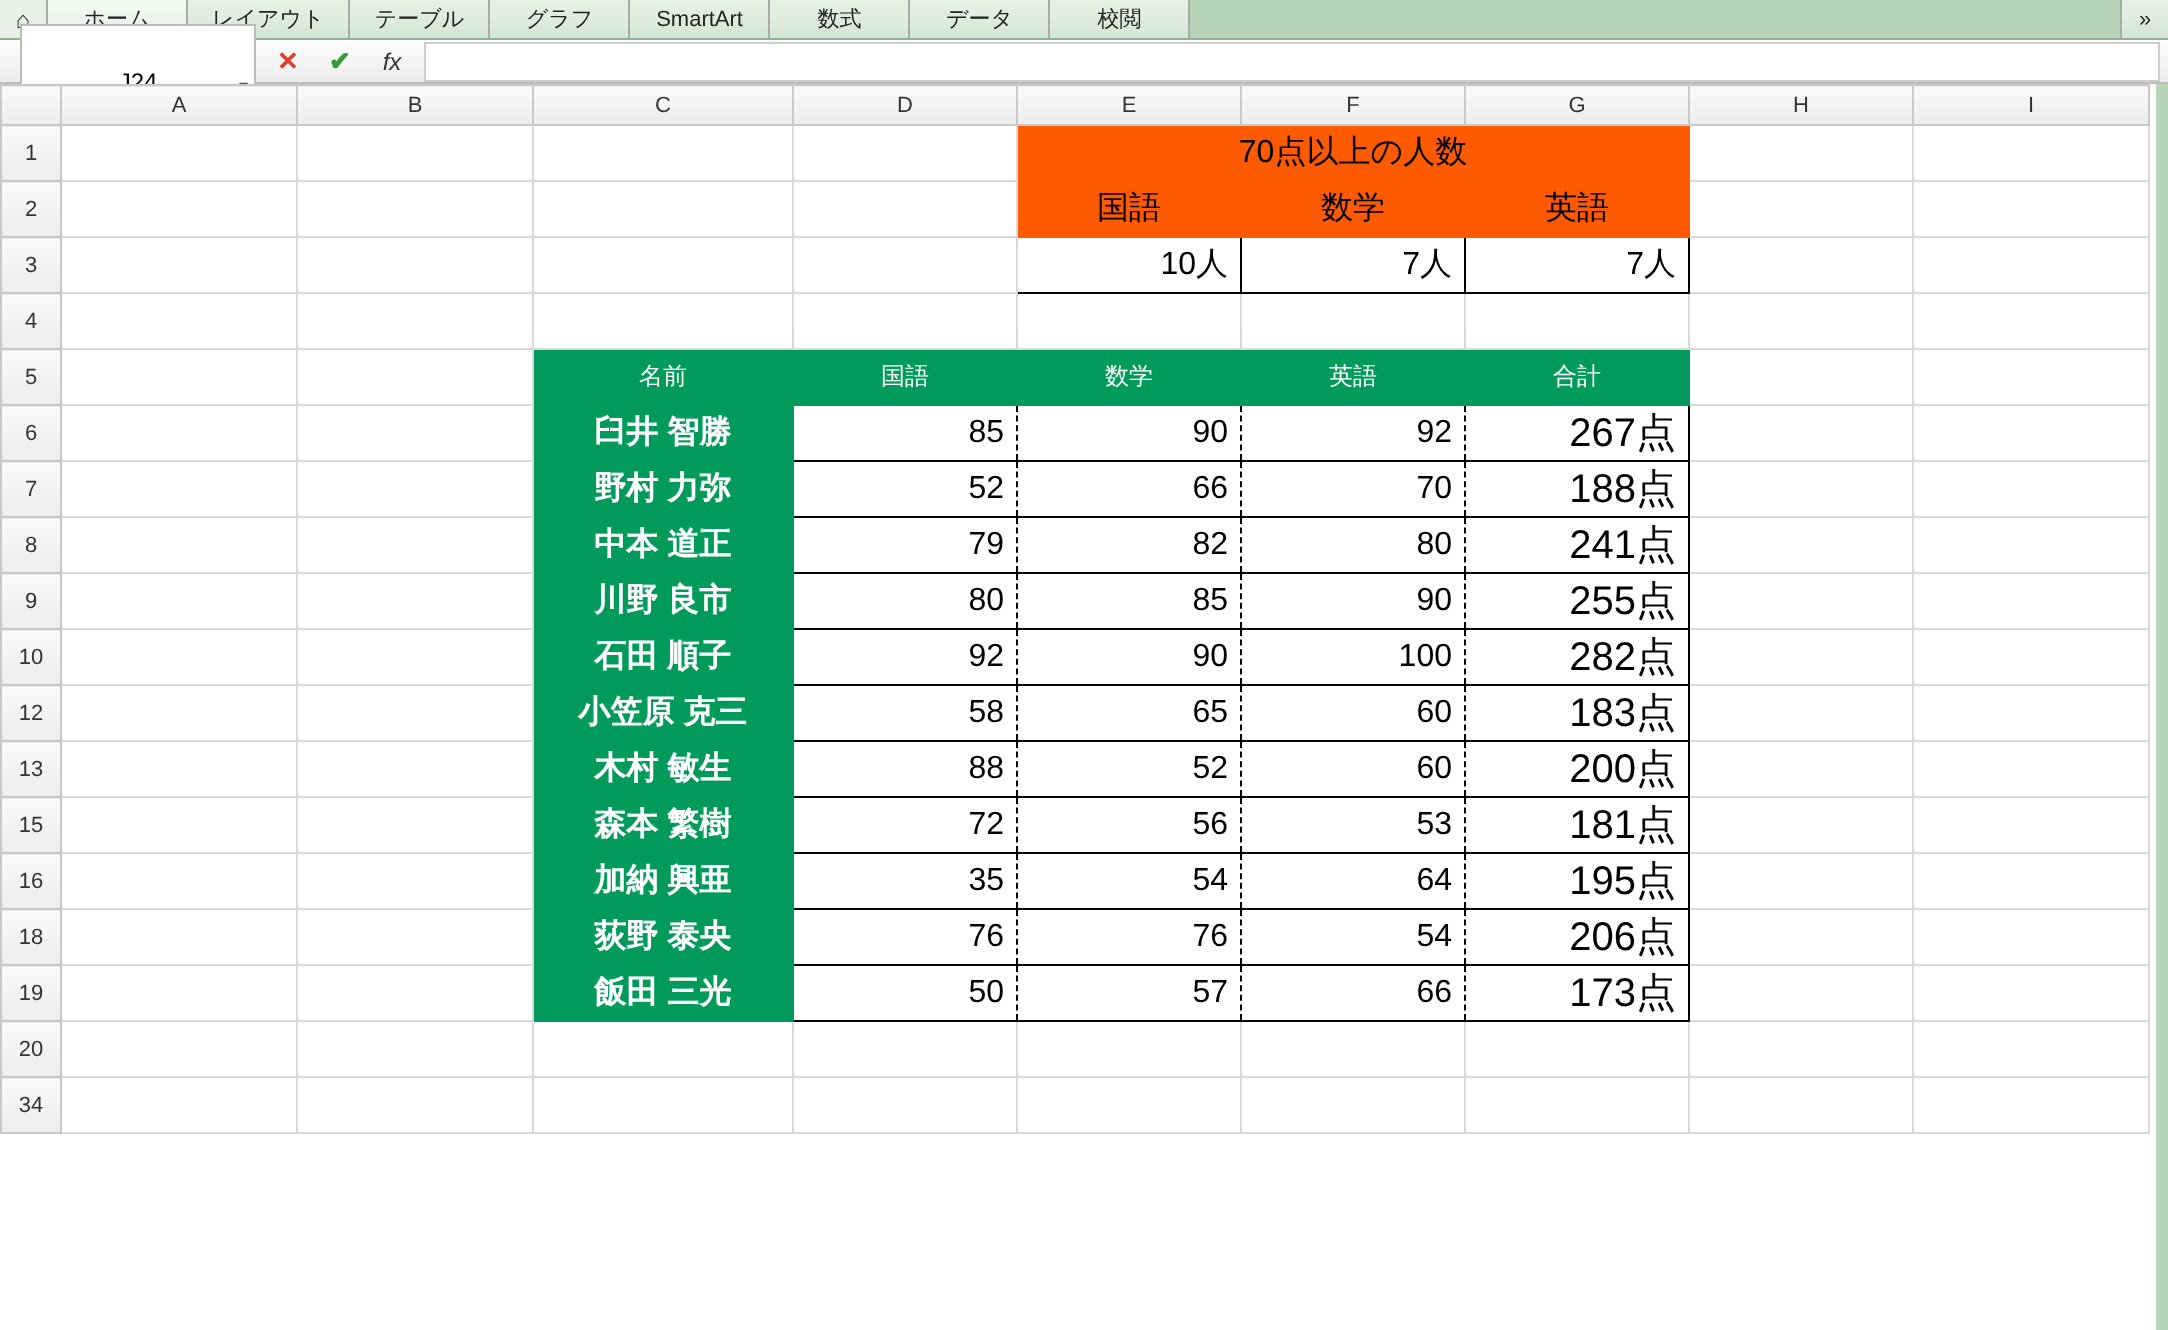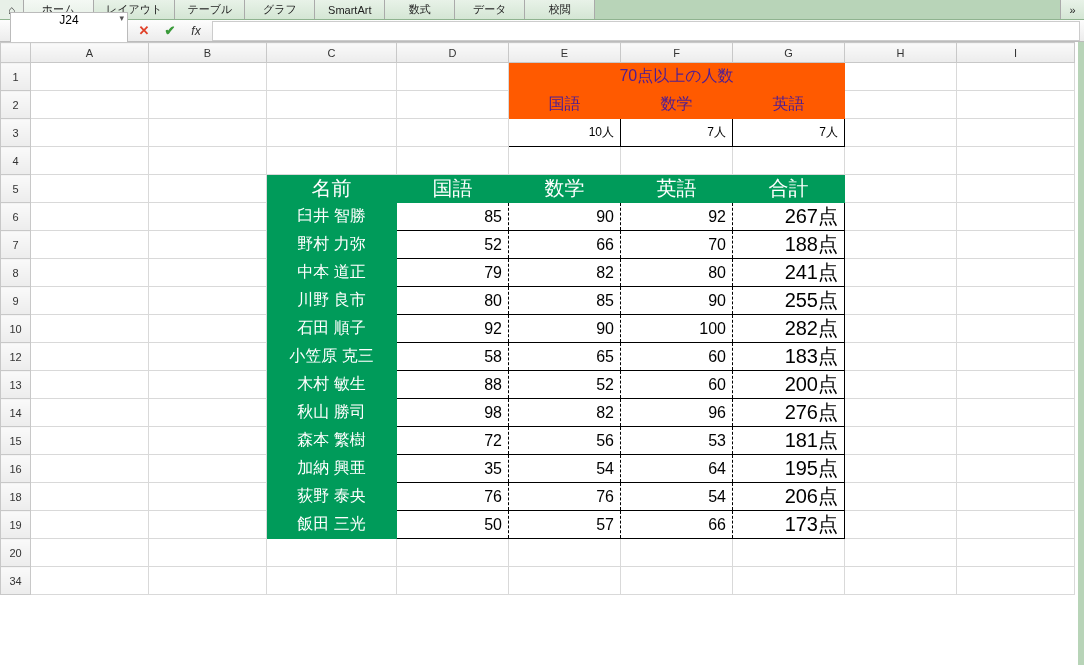--- a/index.html
+++ b/index.html
@@ -69,21 +69,21 @@
     border-bottom: 1px solid #bcbcbc;
     font-size: 12px;
   }
   .namebox {
     width: 118px;
     height: 37px;
     margin-left: 10px;
     background: #fff;
     border: 1px solid #bbb;
     display: flex;
-    align-items: flex-start;
+    align-items: flex-end;
     justify-content: center;
     position: relative;
   }
   .namebox .dd {
     position: absolute;
     right: 3px;
     font-size: 9px;
     color: #555;
   }
   .fbar .btn {
@@ -156,48 +156,49 @@
   .cH { width: 112px; }
   .cI { width: 118px; }
 
   .cell { padding: 0 6px; font-size: 15px; height: 100%; display: flex; align-items: center; }
   .cell.r { justify-content: flex-end; }
   .cell.c { justify-content: center; }
 
   
   td.orange {
     background: #ff5a00;
-    color: #4c1d95;
+    color: #000000;
     border: 1px solid #ff5a00;
   }
   td.orange .cell { font-size: 16px; justify-content: center; }
 
   
   td.countcell {
     border: 1px solid #000;
     background: #fff;
   }
-  td.countcell .cell { font-size: 12px; justify-content: flex-end; }
+  td.countcell .cell { font-size: 16px; justify-content: flex-end; }
 
   
   td.greenhdr {
     background: #009b5a;
     color: #fff;
     border: 1px solid #009b5a;
   }
-  td.greenhdr .cell { font-size: 20px; justify-content: center; }
+  td.greenhdr .cell { font-size: 12px; justify-content: center; }
 
   
   td.namecell {
     background: #009b5a;
     color: #fff;
     border-top: 1px solid #009b5a;
     border-bottom: 1px solid #009b5a;
     border-left: 1px solid #009b5a;
     border-right: 1px solid #009b5a;
+    font-weight: bold;
   }
   td.namecell .cell { font-size: 16px; justify-content: center; }
 
   
   td.score {
     border: 1px solid #000;
     border-right: 1px dashed #000;
     background: #fff;
   }
   td.score .cell { font-size: 16px; justify-content: flex-end; padding-left: 23px; }
@@ -612,50 +613,20 @@
             <div class="cell r">200点</div>
           </td>
           <td>
             <div class="cell"></div>
           </td>
           <td>
             <div class="cell"></div>
           </td>
         </tr>
         <tr>
-          <td class="rowhdr">14</td>
-          <td>
-            <div class="cell"></div>
-          </td>
-          <td>
-            <div class="cell"></div>
-          </td>
-          <td class="namecell">
-            <div class="cell c">秋山 勝司</div>
-          </td>
-          <td class="score">
-            <div class="cell r">98</div>
-          </td>
-          <td class="score mid">
-            <div class="cell r">82</div>
-          </td>
-          <td class="score mid">
-            <div class="cell r">96</div>
-          </td>
-          <td class="total">
-            <div class="cell r">276点</div>
-          </td>
-          <td>
-            <div class="cell"></div>
-          </td>
-          <td>
-            <div class="cell"></div>
-          </td>
-        </tr>
-        <tr>
           <td class="rowhdr">15</td>
           <td>
             <div class="cell"></div>
           </td>
           <td>
             <div class="cell"></div>
           </td>
           <td class="namecell">
             <div class="cell c">森本 繁樹</div>
           </td>

